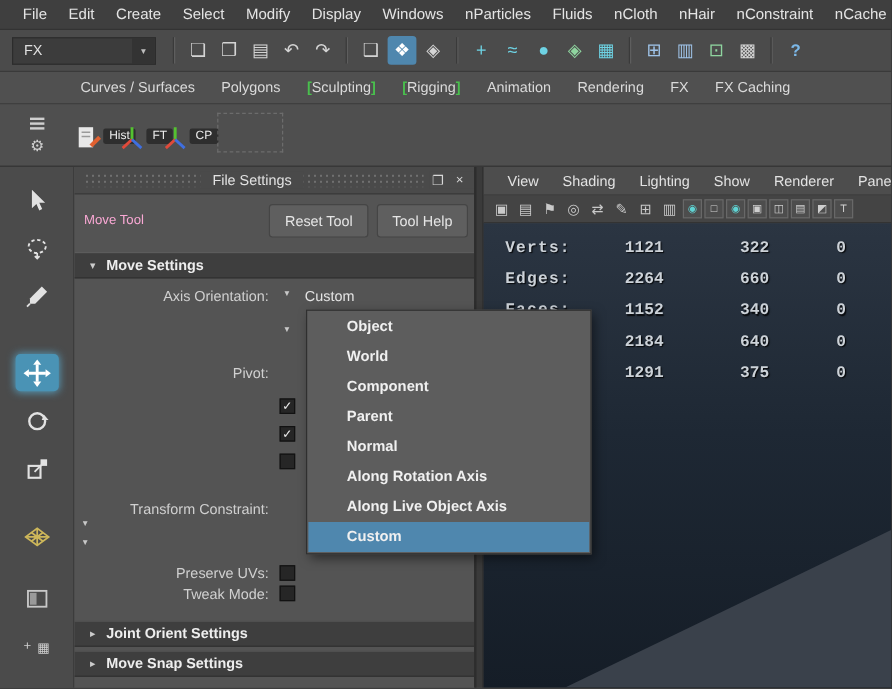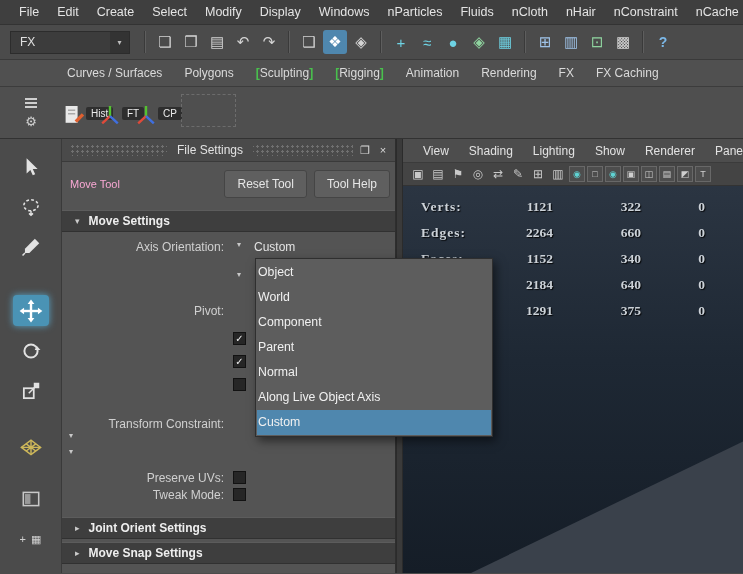--- a/index.html
+++ b/index.html
@@ -115,32 +115,32 @@
   .vpi { width:18px; text-align:center; font-size:12px; color:#c9c9c9; }
   .vpb { width:16px; height:16px; flex:none; border:1px solid #686868; background:#4d4d4d;
          display:flex; align-items:center; justify-content:center; font-size:9px; color:#cfcfcf; }
   .vpb.teal { color:#5fd3d3; }
   .vp-canvas { position:relative; flex:1; overflow:hidden;
                background:linear-gradient(180deg, #2b3542 0%, #1e2834 45%, #151d27 100%); }
   .vp-plane { position:absolute; left:0; top:0; width:100%; height:100%; background:#3a414b;
               clip-path:polygon(20% 100%, 100% 66%, 100% 100%); }
   .vp-hud { position:absolute; left:0; top:8px; }
   .hud-row { display:flex; align-items:center; height:26px;
-             font-family:Liberation Serif, serif; font-weight:bold; font-size:13.5px;
+             font-family:Liberation Mono, monospace; font-weight:bold; font-size:13.5px;
              color:#ccd2d8; text-shadow:1px 1px 1px rgba(0,0,0,.85); }
   .hud-label { width:100px; padding-left:18px; letter-spacing:1px; }
   .hud-c1 { width:50px; text-align:right; }
   .hud-c2 { width:88px; text-align:right; }
   .hud-c3 { width:64px; text-align:right; }
 
   
   .popup { position:absolute; left:255px; top:258px; width:238px; z-index:60;
            background:#5d5d5d; border:1px solid #2f2f2f; padding:1px;
            box-shadow:3px 4px 9px rgba(0,0,0,.5); }
-  .popup-item { height:25px; line-height:25px; padding-left:1px; color:#f0f0f0; font-size:12.3px; }
+  .popup-item { height:25px; line-height:25px; padding-left:32px; color:#f0f0f0; font-size:12.3px;font-weight:bold; }
   .popup-item.selected { background:#4f87ae; }
 
   svg { display:block; }
 </style>
 </head>
 <body>
 
 <div class="app">
 
   <div class="menubar">
@@ -509,19 +509,20 @@
       <div class="popup-item">Object</div>
 
       <div class="popup-item">World</div>
 
       <div class="popup-item">Component</div>
 
       <div class="popup-item">Parent</div>
 
       <div class="popup-item">Normal</div>
 
+      <div class="popup-item">Along Rotation Axis</div>
 
       <div class="popup-item">Along Live Object Axis</div>
 
       <div class="popup-item selected">Custom</div>
     </div>
 
 </div>
 
 </body></html>

